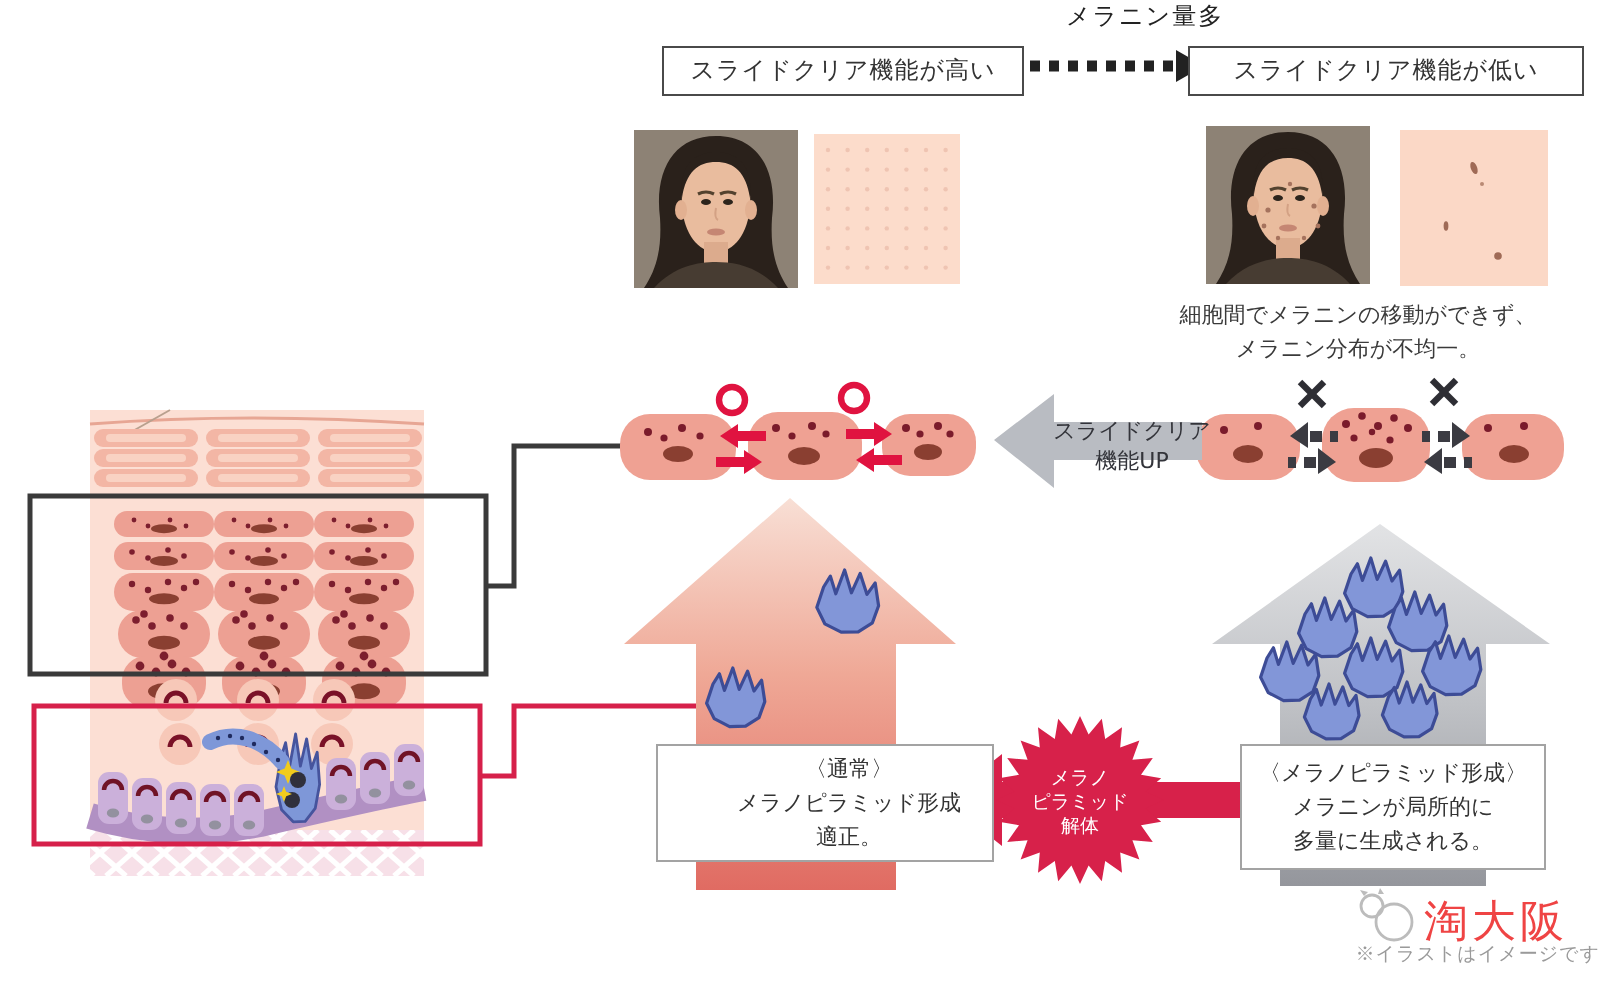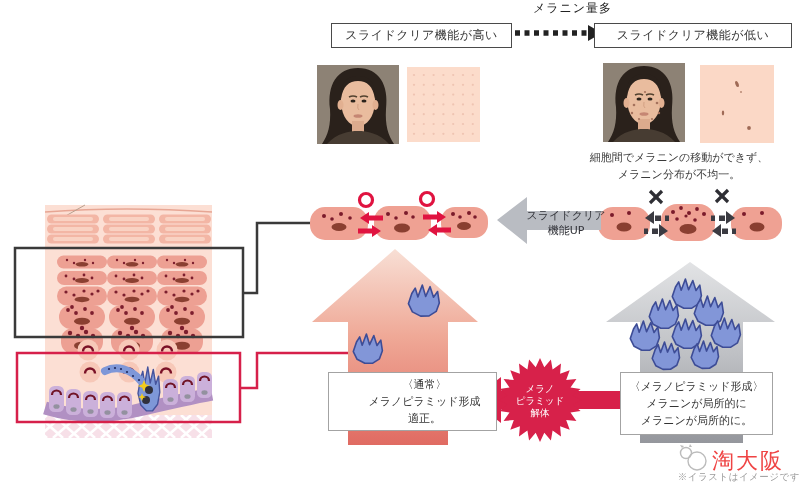--- a/index.html
+++ b/index.html
@@ -486,21 +486,21 @@
 </div>
 
 <div class="abs result-box" style="left:328px;top:372px;width:143px;height:57px;padding-left:24px;">
   <div>〈通常〉</div>
   <div>メラノピラミッド形成</div>
   <div>適正。</div>
 </div>
 <div class="abs result-box" style="left:620px;top:372px;width:151px;height:61px;">
   <div>〈メラノピラミッド形成〉</div>
   <div>メラニンが局所的に</div>
-  <div>メラニンが局所的に。</div>
+  <div>多量に生成される。</div>
 </div>
 
 <div class="abs logo-text" style="left:712px;top:446px;">
   <span>淘大阪</span>
 </div>
 <div class="abs note" style="left:600px;top:471px;width:200px;font-family:Liberation Mono, monospace;">
   <span>※イラストはイメージです</span>
 </div>
 
 </div>

